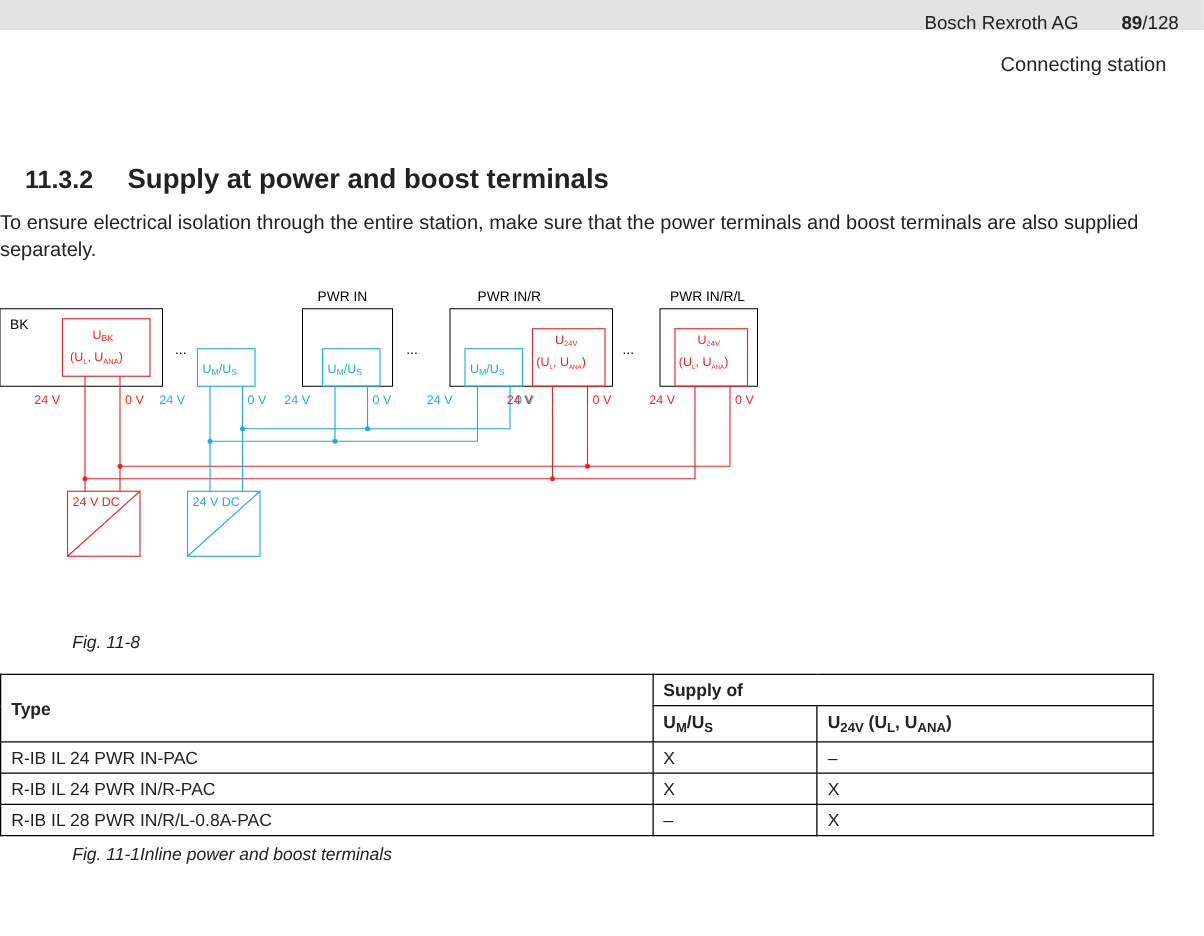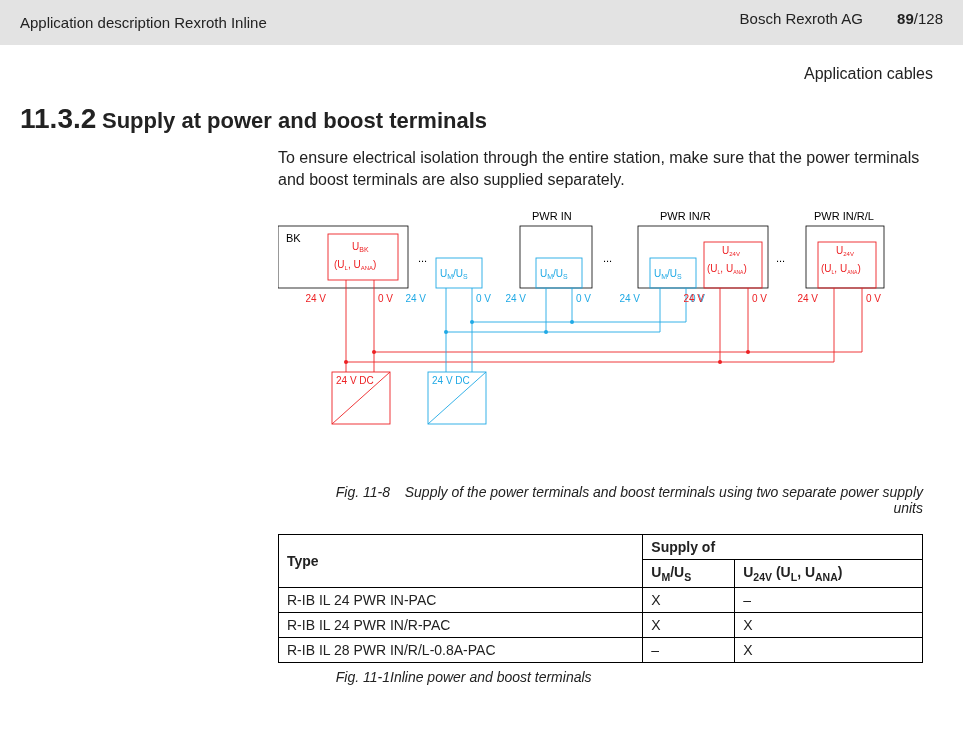--- a/index.html
+++ b/index.html
@@ -39,29 +39,29 @@
     padding: 20px 30px 10px 0;
     font-size: 16px;
   }
   .section-row {
     display: flex;
     align-items: baseline;
     padding: 10px 20px 12px 20px;
   }
   .section-num {
     font-weight: bold;
-    font-size: 28px;
+    font-size: 20px;
     width: 82px;
   }
   .section-title {
     font-weight: bold;
     font-size: 22px;
+    margin-top: 48px;
   }
   .body-col {
-    margin-left: 278px;
     margin-right: 40px;
   }
   .intro-para {
     font-size: 16px;
     line-height: 1.35;
     margin-bottom: 14px;
   }
   
   .figure-wrap {
     margin-bottom: 10px;
@@ -95,28 +95,27 @@
     padding: 4px 8px;
     text-align: left;
   }
   table.spec th { font-weight: bold; }
   .sub { font-size: 0.75em; vertical-align: sub; }
 </style>
 </head>
 <body>
 
 <div class="header-bar">
-  <div class="doc-sub">Application description Rexroth Inline</div>
   <div class="header-right">
     <span class="company">Bosch Rexroth AG</span>
     <span class="page-num"><span class="cur">89</span><span>/128</span></span>
   </div>
 </div>
 
-<div class="sub-hdr-right">Application cables</div>
+<div class="sub-hdr-right">Connecting station</div>
 
 <div class="section-row">
   <div class="section-num">11.3.2</div>
   <div class="section-title">Supply at power and boost terminals</div>
 </div>
 
 <div class="body-col">
 
   <div class="intro-para">To ensure electrical isolation through the entire station, make sure that the power terminals and boost terminals are also supplied separately.</div>
 
@@ -208,21 +207,20 @@
       <polyline points="194,168 194,100" class="blue"></polyline>
       <polyline points="194,118 294,118 294,100" class="blue"></polyline>
       <polyline points="294,118 408,118 408,100" class="blue"></polyline>
       <circle cx="194" cy="118" r="2" class="blue-fill"></circle>
       <circle cx="294" cy="118" r="2" class="blue-fill"></circle>
     </svg>
   </div>
 
   <div class="caption-row">
     <div class="caption-label">Fig. 11-8</div>
-    <div>Supply of the power terminals and boost terminals using two separate power supply units</div>
   </div>
 
   <table class="spec">
     <tbody>
         <tr>
       <th rowspan="2">Type</th>
       <th colspan="2">Supply of</th>
     </tr>
     <tr>
       <th><span>U</span><span class="sub">M</span><span>/U</span><span class="sub">S</span></th>

